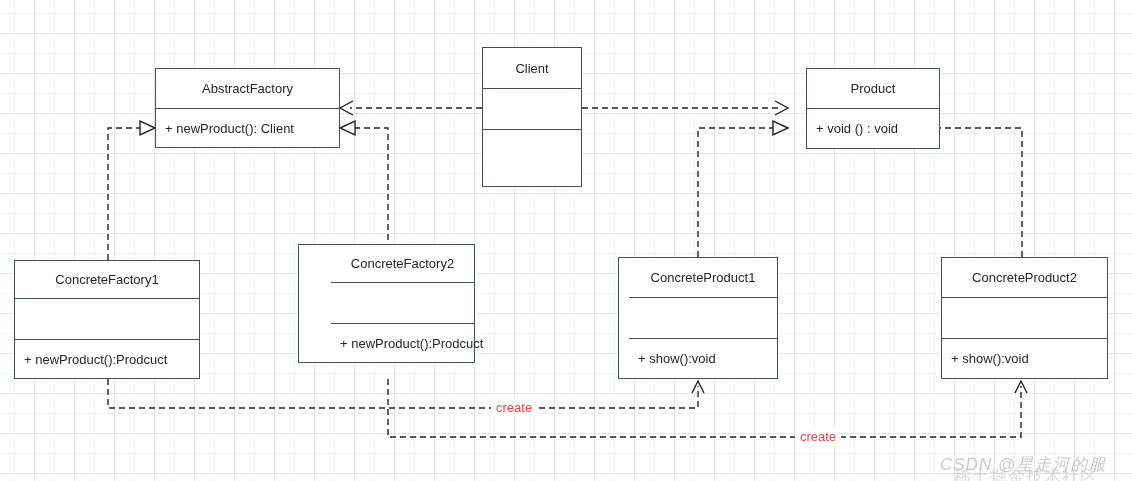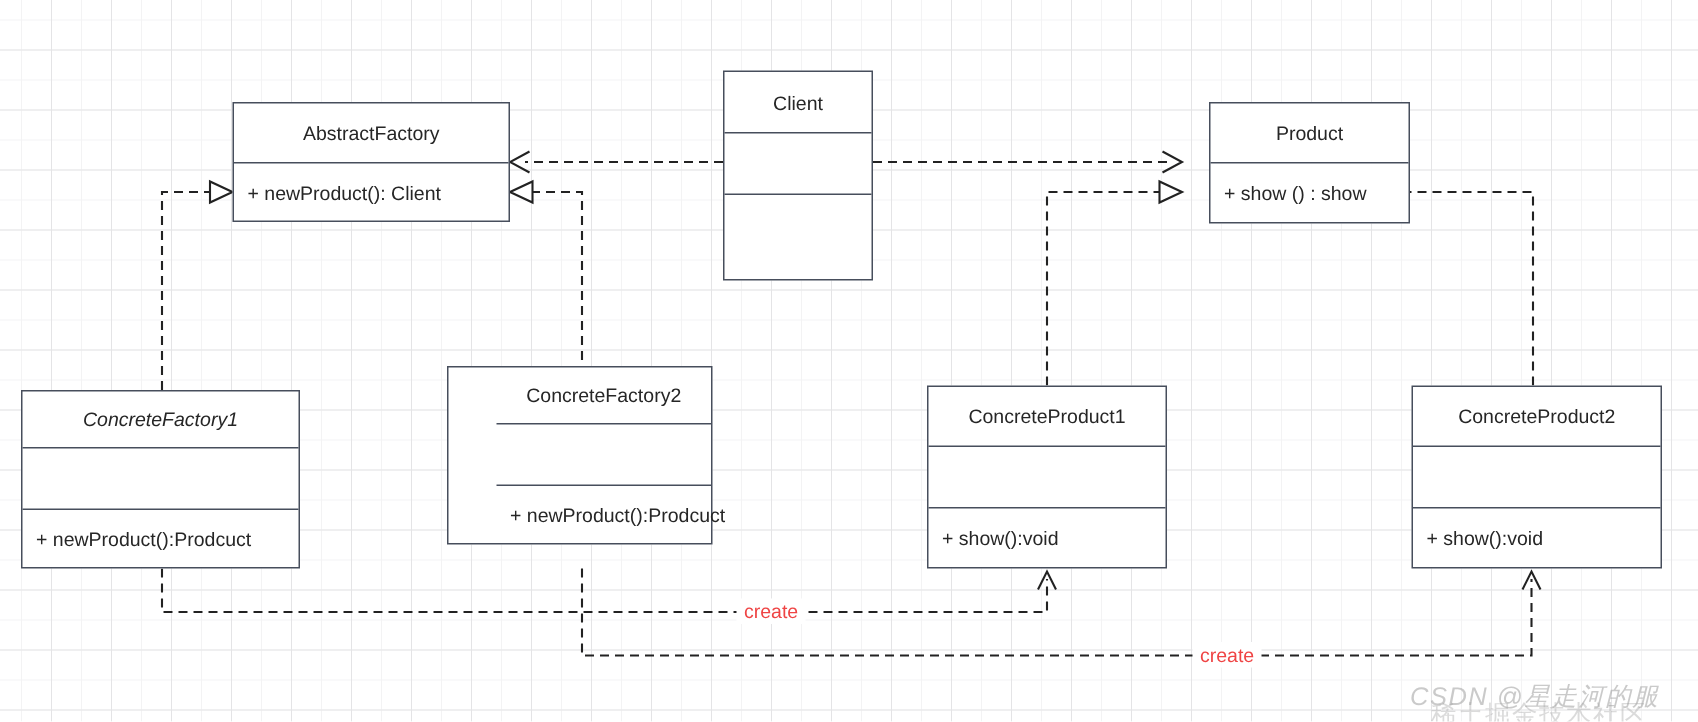--- a/index.html
+++ b/index.html
@@ -86,36 +86,36 @@
     <div class="uml-bottom-empty"></div>
   </div>
 
   <div class="uml-class" style="left:155px;top:68px;width:185px;height:80px;">
     <div class="uml-title" style="height:39px;">AbstractFactory</div>
     <div class="uml-method">+ newProduct(): Client</div>
   </div>
 
   <div class="uml-class" style="left:788px;top:68px;width:134px;height:81px;margin-left:18px;">
     <div class="uml-title" style="height:39px;">Product</div>
-    <div class="uml-method">+ show () : show</div>
+    <div class="uml-method">+ void () : void</div>
   </div>
 
   <div class="uml-class" style="left:14px;top:260px;width:186px;height:119px;">
-    <div class="uml-title" style="height:37px;font-style:italic;">ConcreteFactory1</div>
+    <div class="uml-title" style="height:37px;">ConcreteFactory1</div>
     <div class="uml-empty" style="height:40px;"></div>
     <div class="uml-method">+ newProduct():Prodcuct</div>
   </div>
 
   <div class="uml-class" style="left:298px;top:244px;width:177px;height:119px;padding-left:32px;">
     <div class="uml-title" style="height:37px;">ConcreteFactory2</div>
     <div class="uml-empty" style="height:40px;"></div>
     <div class="uml-method">+ newProduct():Prodcuct</div>
   </div>
 
-  <div class="uml-class" style="left:618px;top:257px;width:160px;height:122px;">
+  <div class="uml-class" style="left:618px;top:257px;width:160px;height:122px;padding-left:10px;">
     <div class="uml-title" style="height:39px;">ConcreteProduct1</div>
     <div class="uml-empty" style="height:40px;"></div>
     <div class="uml-method">+ show():void</div>
   </div>
 
   <div class="uml-class" style="left:941px;top:257px;width:167px;height:122px;">
     <div class="uml-title" style="height:39px;">ConcreteProduct2</div>
     <div class="uml-empty" style="height:40px;"></div>
     <div class="uml-method">+ show():void</div>
   </div>

